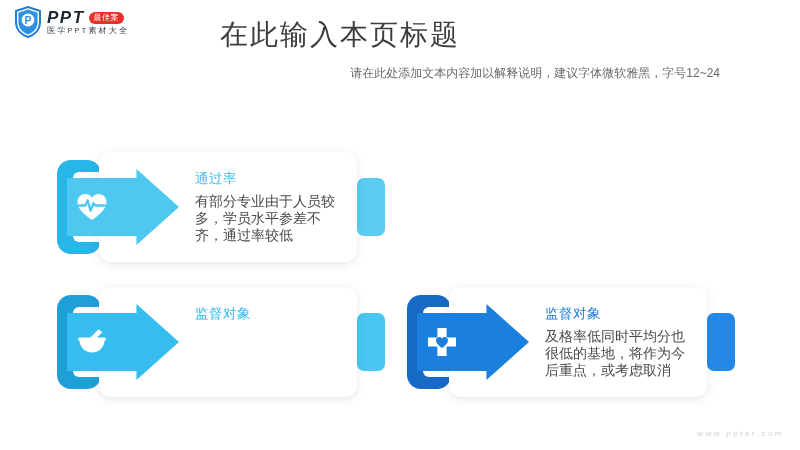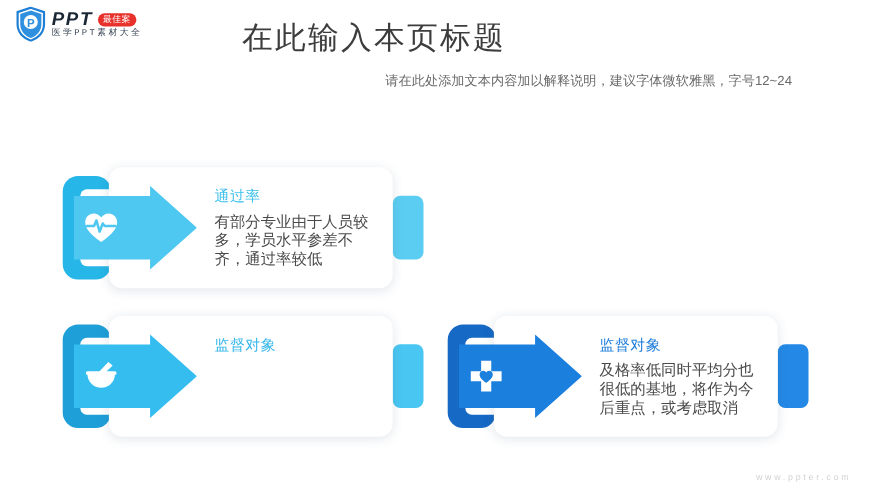--- a/index.html
+++ b/index.html
@@ -191,21 +191,21 @@
   }
   .card-body {
     font-size: 14px;
     color: #4a4a4a;
     line-height: 17px;
   }
 
   
   #watermark {
     position: absolute;
-    right: 26px;
+    right: 16px;
     bottom: 12px;
     font-size: 8px;
     color: #d2d2d2;
     letter-spacing: 2.5px;
   }
 </style>
 </head>
 <body>
 
 <div id="logo">

